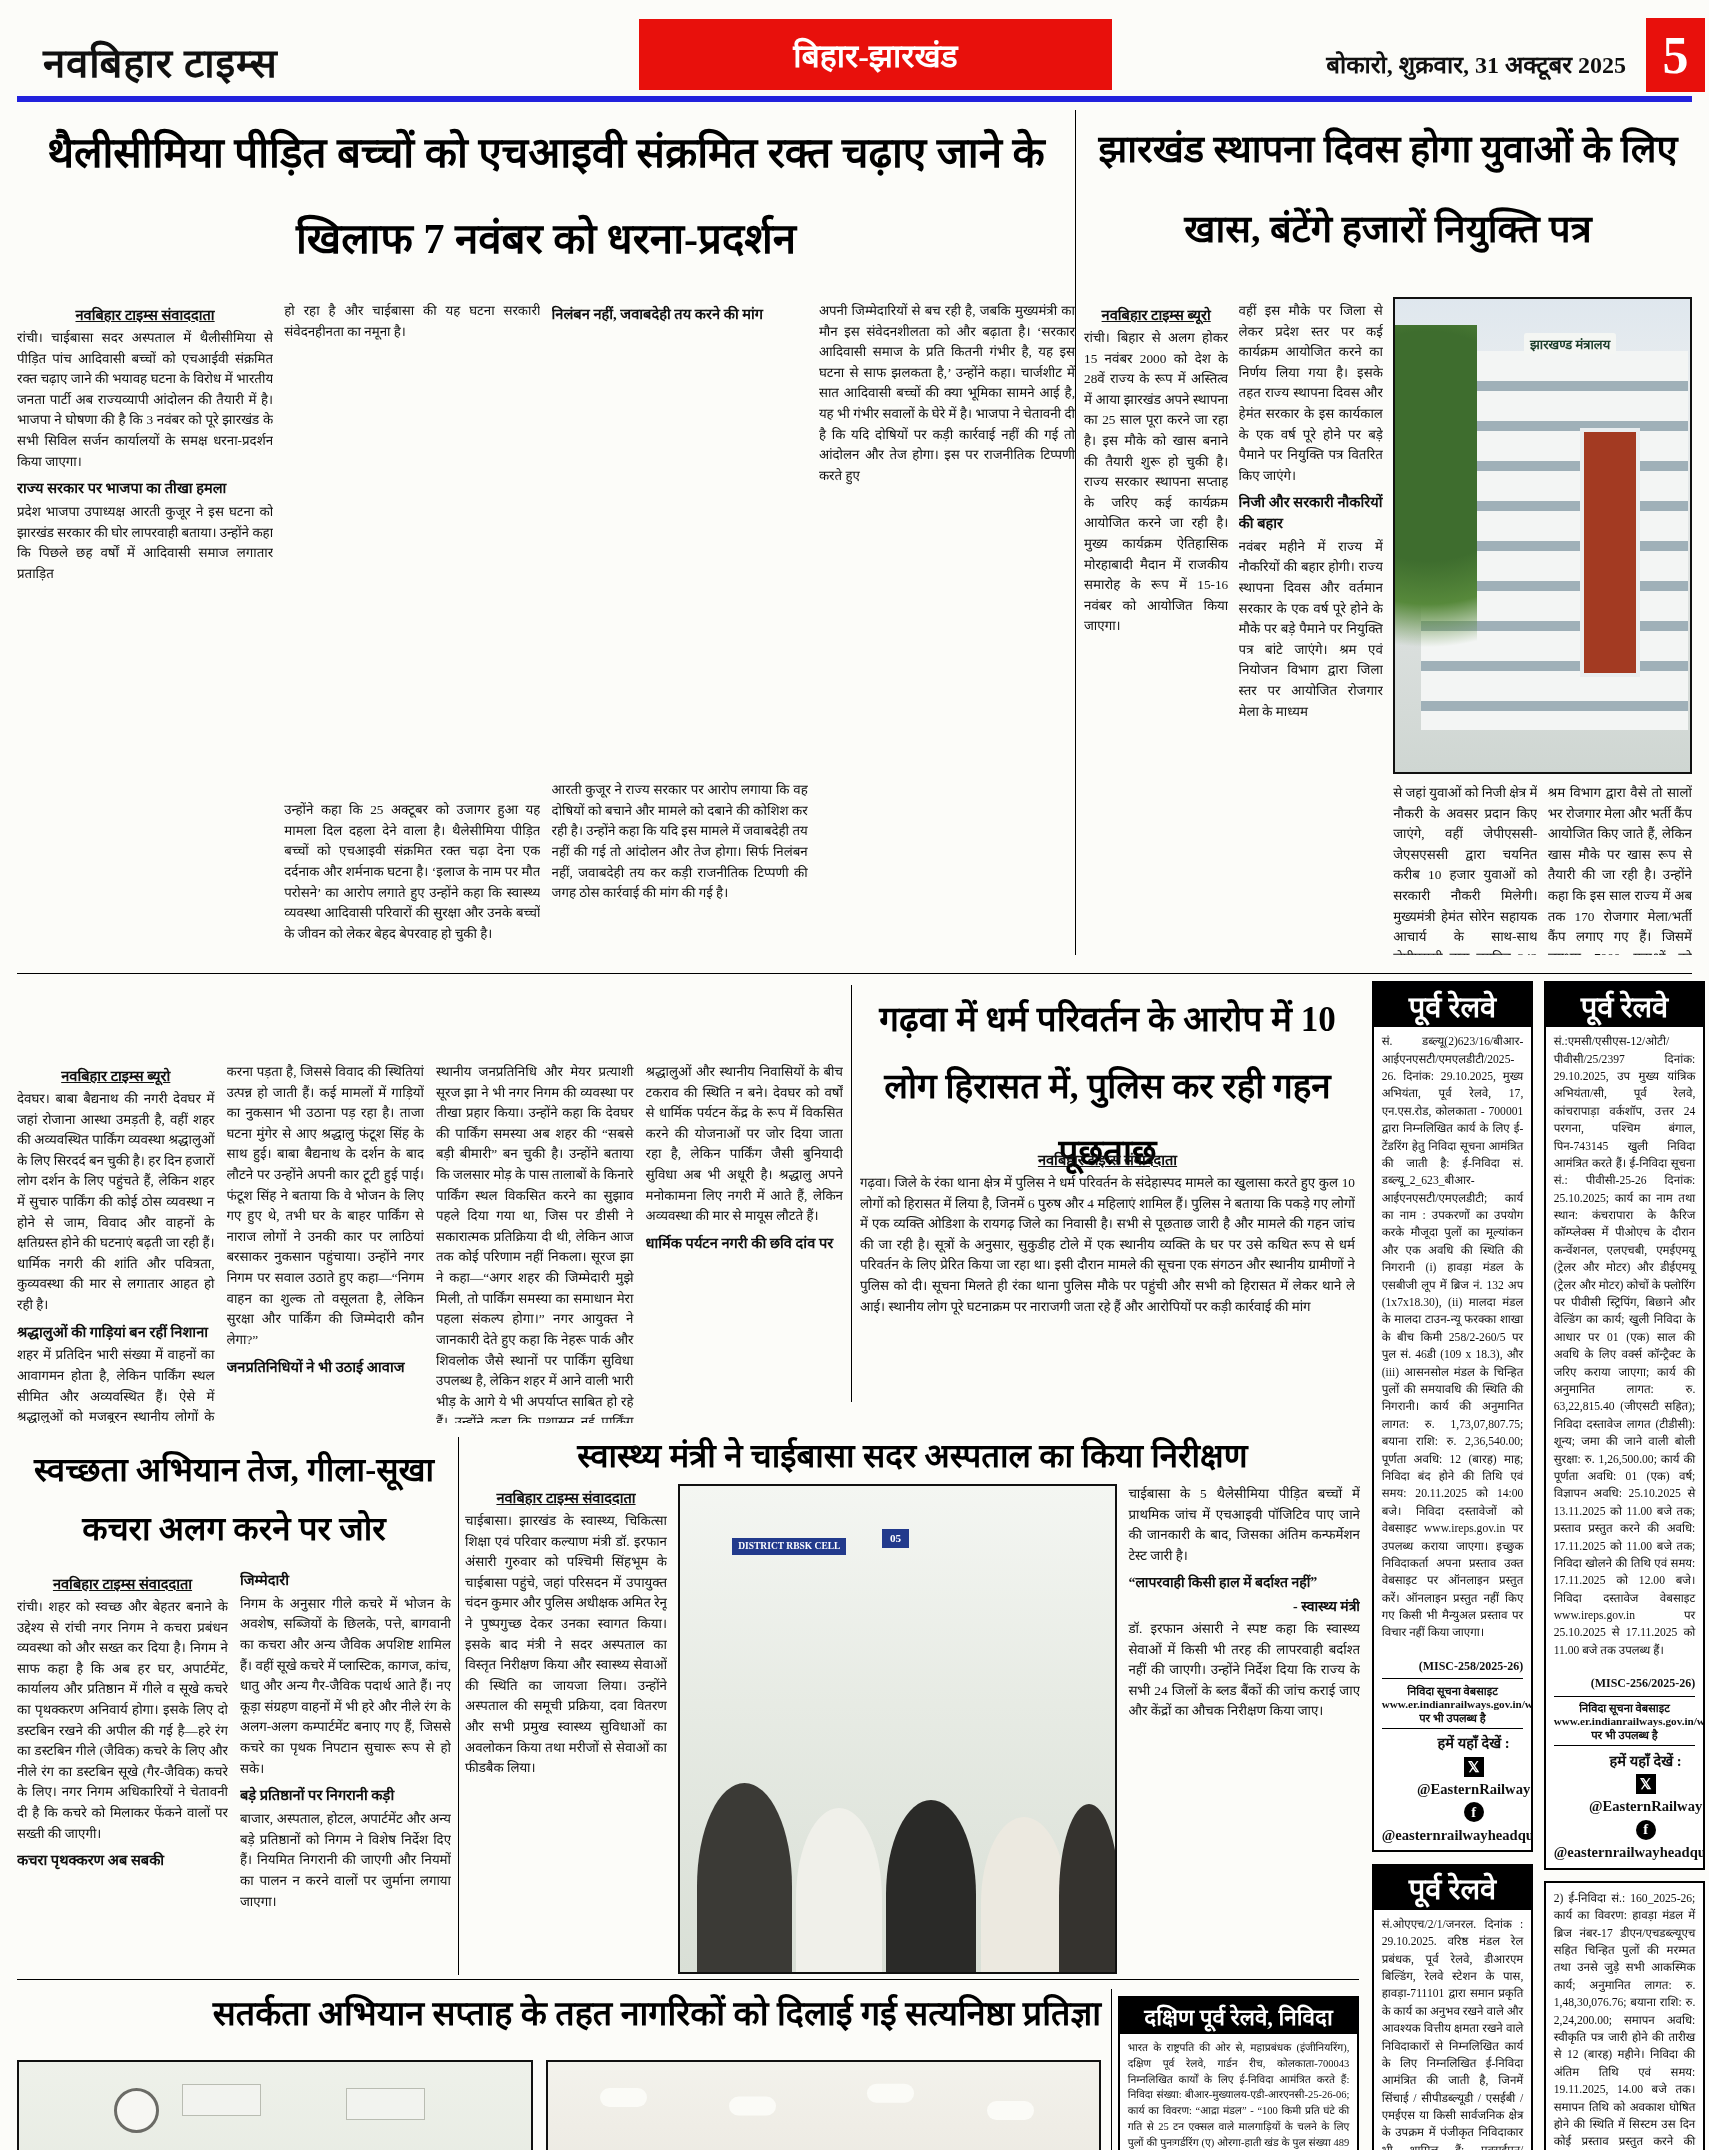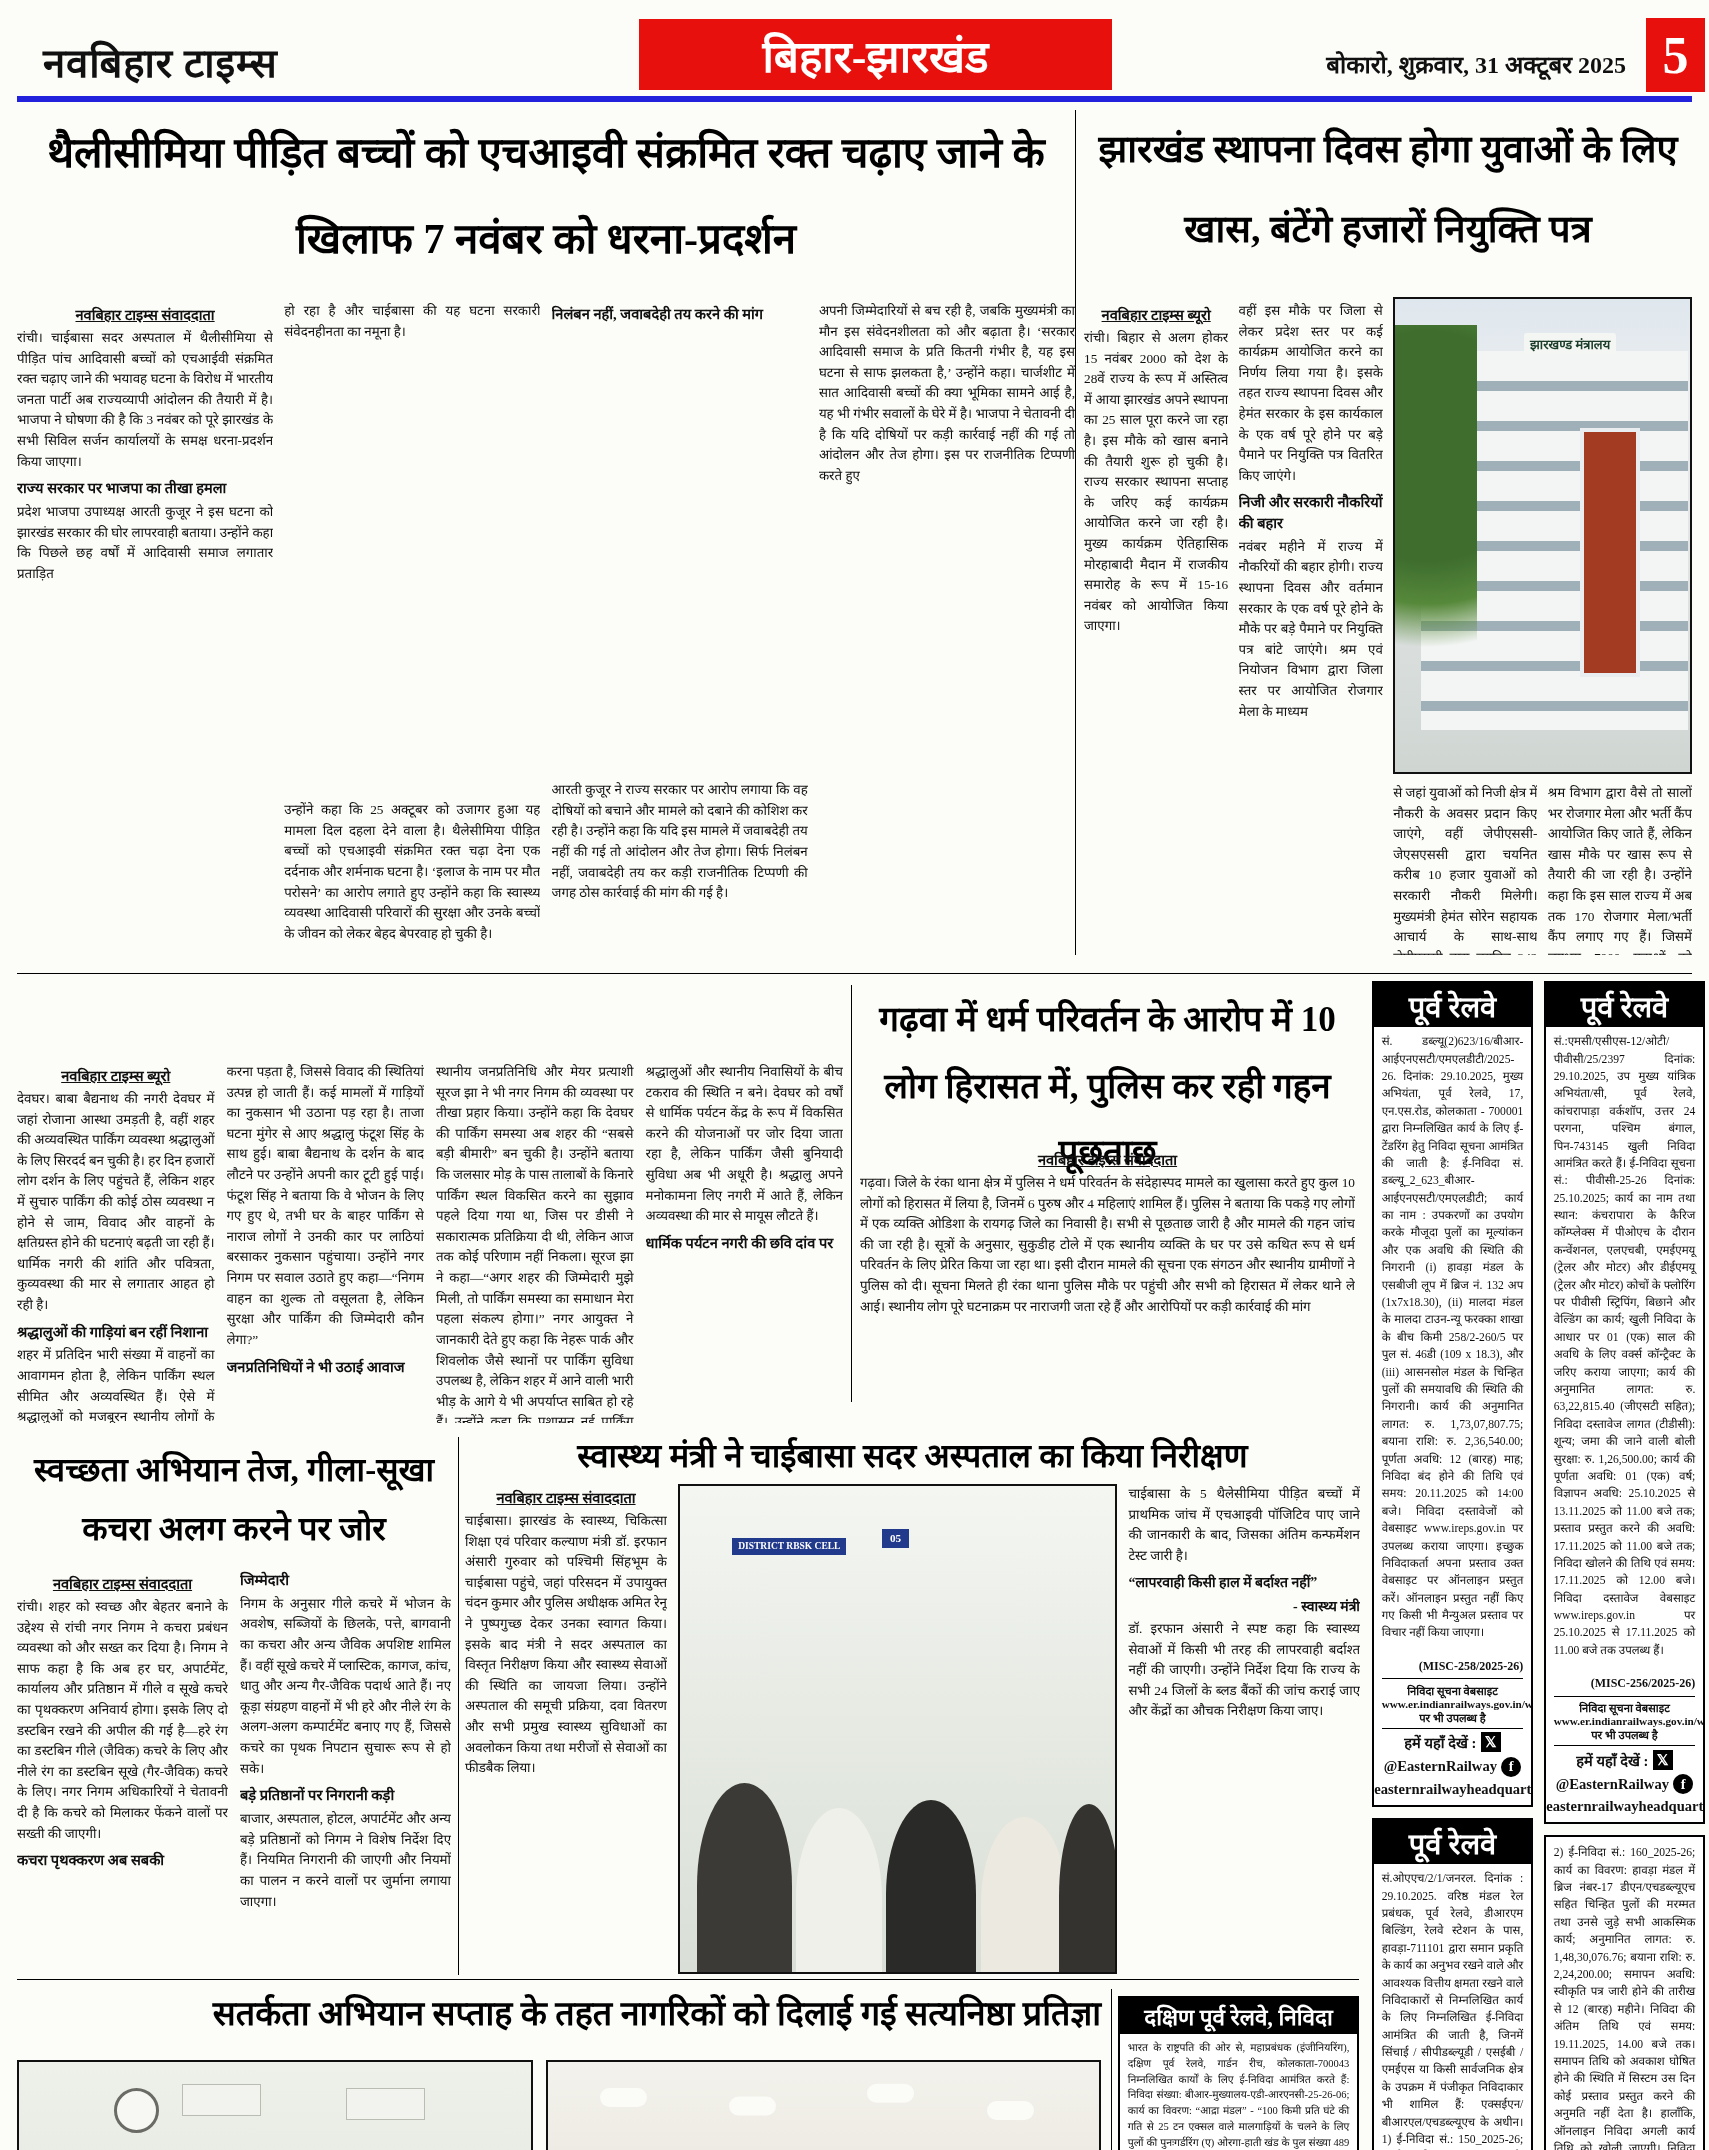--- a/index.html
+++ b/index.html
@@ -1,21 +1,21 @@
 <!DOCTYPE html>
 <html style="font-size:6.9px"><head>
 <meta charset="utf-8">
 <style>
   html,body{margin:0;padding:0;background:#888;}
   #page{position:relative;width:1709px;height:2693px;background:#fcfcf9;color:#101010;
         font-family:"Liberation Serif","DejaVu Serif",serif;overflow:hidden;}
   .abs{position:absolute;}
   
   .masthead{font-size:40px;font-weight:800;letter-spacing:0.9px;}
-  .section-badge{background:#e8100c;color:#fff;font-size:44px;font-weight:800;
+  .section-badge{background:#e8100c;color:#fff;font-size:32px;font-weight:800;
         display:flex;align-items:center;justify-content:center;}
   .edition-date{font-size:24px;font-weight:700;text-align:right;}
   .pagenum{background:#e8100c;color:#fff;font-size:52px;font-weight:800;
         display:flex;align-items:center;justify-content:center;}
   .bluerule{background:#2222dd;}
   .hrule{background:#000;height:1.3px;}
   .vrule{background:#000;width:0.9px;}
   
   .headline{font-weight:800;text-align:center;color:#000;}
   .byline{font-weight:700;text-decoration:underline;text-align:center;font-size:14.6px;margin:2.6px 0 4.3px;}
@@ -30,21 +30,21 @@
   .ph-label{position:absolute;font-weight:800;}
   .fig{position:absolute;border-radius:50% 50% 3.4px 3.4px;}
   
   .adbox{border:2.2px solid #000;box-sizing:border-box;padding:6.9px 7.7px;background:#fff;overflow:hidden;margin-bottom:11.2px;}
   .adhead{background:#000;color:#fff;font-size:29px;font-weight:800;text-align:center;
           padding:2.6px 0;margin:-6.9px -7.7px 6px;}
   .adtext{font-size:11.6px;line-height:1.5;text-align:justify;}
   .adref{font-size:12px;font-weight:700;text-align:right;margin-top:17px;}
   .adsite{font-size:11.2px;font-weight:700;text-align:center;border-top:1.3px solid #000;margin-top:4.3px;padding-top:3.4px;}
   .social{display:flex;flex-wrap:wrap;align-items:center;justify-content:center;gap:4.3px;
-          font-size:14.6px;font-weight:800;border-top:1.3px solid #000;margin-top:3.4px;padding-top:3.4px;}
+          font-size:14.6px;font-weight:800;border-top:1.3px solid #000;margin-top:3.4px;padding-top:3.4px;flex-direction:column;}
   .xbox{background:#000;color:#fff;width:20px;height:20px;display:inline-flex;align-items:center;justify-content:center;font-size:14.6px;}
   .fcirc{background:#000;color:#fff;width:20px;height:20px;border-radius:50%;display:inline-flex;align-items:center;justify-content:center;font-size:14.6px;font-weight:800;}
 </style>
 </head>
 <body>
 
 <div id="page">
 
   <div class="abs masthead" style="left:43px;top:34px;">नवबिहार टाइम्स</div>
   <div class="abs section-badge" style="left:639px;top:19.4px;width:473px;height:71px;">बिहार-झारखंड</div>

